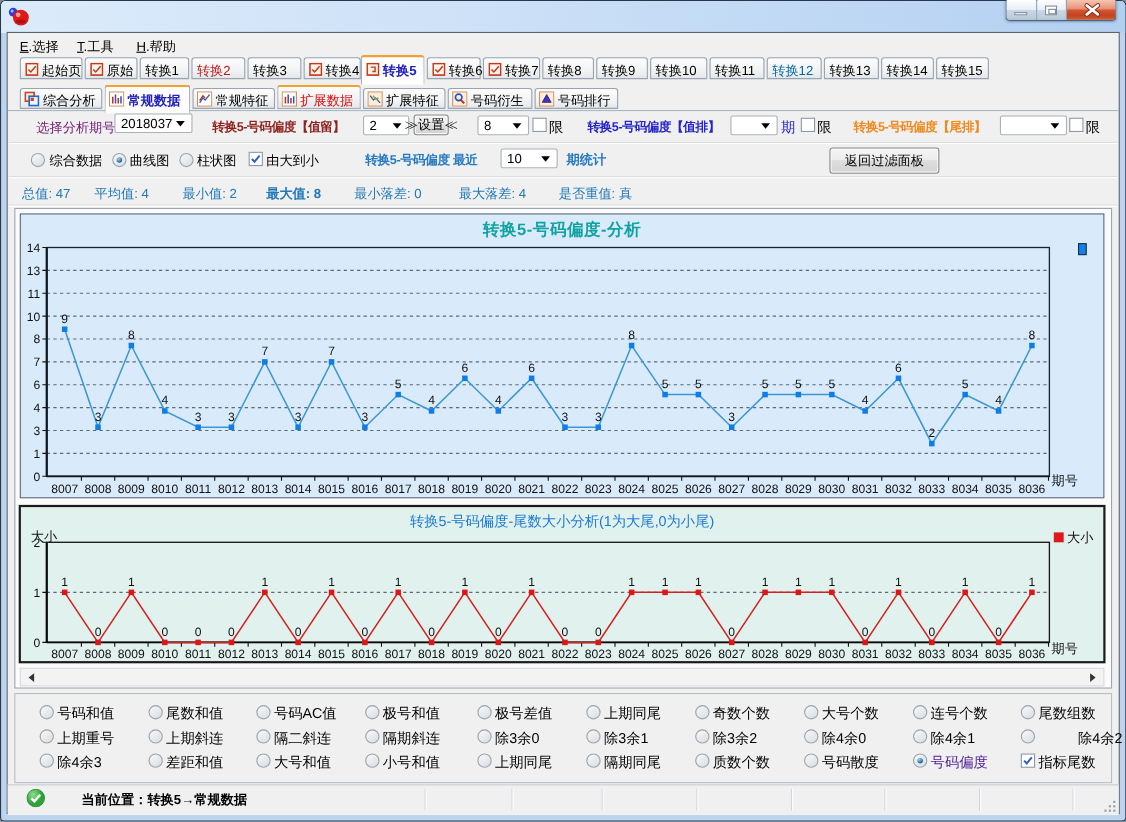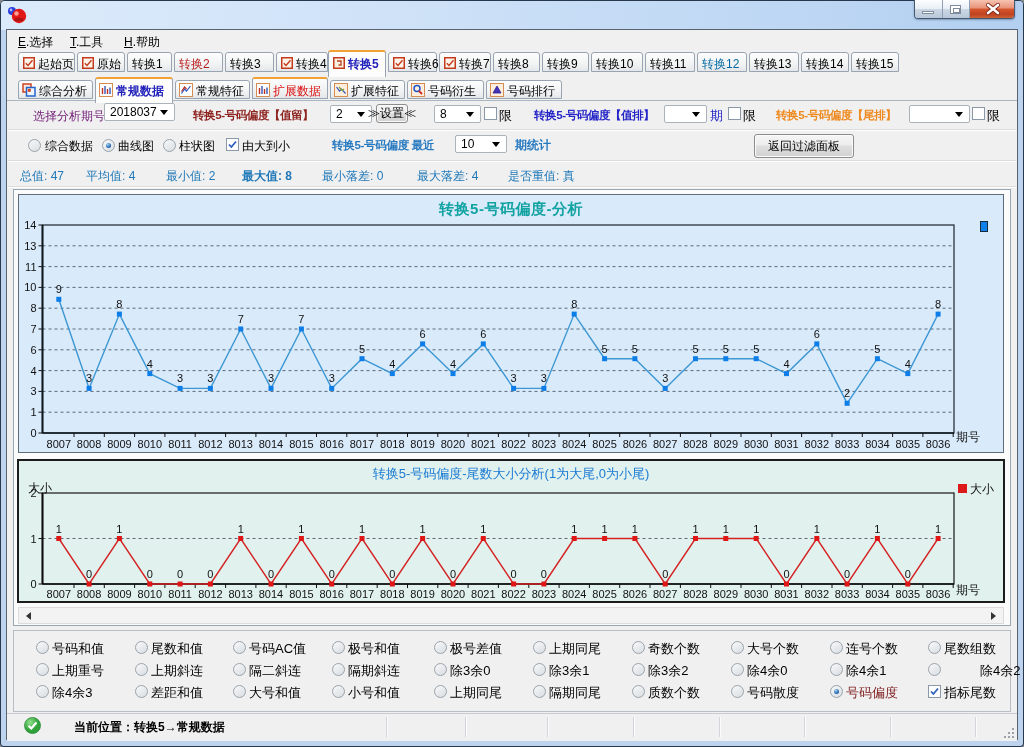--- a/index.html
+++ b/index.html
@@ -560,21 +560,21 @@
 <div style="position:absolute;left:747px;top:662px;font-size:13px;color:#000;font-weight:normal;white-space:nowrap;">除4余0</div>
 <div style="position:absolute;left:731px;top:685px;width:13px;height:13px;border-radius:50%;background:linear-gradient(145deg,#f8f9fa,#d8dde2);border:1px solid #9aa3ab;box-sizing:border-box"></div>
 <div style="position:absolute;left:747px;top:684px;font-size:13px;color:#000;font-weight:normal;white-space:nowrap;">号码散度</div>
 <div style="position:absolute;left:830px;top:641px;width:13px;height:13px;border-radius:50%;background:linear-gradient(145deg,#f8f9fa,#d8dde2);border:1px solid #9aa3ab;box-sizing:border-box"></div>
 <div style="position:absolute;left:846px;top:640px;font-size:13px;color:#000;font-weight:normal;white-space:nowrap;">连号个数</div>
 <div style="position:absolute;left:830px;top:663px;width:13px;height:13px;border-radius:50%;background:linear-gradient(145deg,#f8f9fa,#d8dde2);border:1px solid #9aa3ab;box-sizing:border-box"></div>
 <div style="position:absolute;left:846px;top:662px;font-size:13px;color:#000;font-weight:normal;white-space:nowrap;">除4余1</div>
 <div style="position:absolute;left:830px;top:685px;width:13px;height:13px;border-radius:50%;background:linear-gradient(145deg,#f8f9fa,#d8dde2);border:1px solid #9aa3ab;box-sizing:border-box">
       <div style="position:absolute;left:3px;top:3px;width:5px;height:5px;border-radius:50%;background:radial-gradient(circle at 35% 30%,#9fd0f0,#1c5fa8 70%)"></div>
     </div>
-<div style="position:absolute;left:846px;top:684px;font-size:13px;color:#7f1d1d;font-weight:normal;white-space:nowrap;">号码偏度</div>
+<div style="position:absolute;left:846px;top:684px;font-size:13px;color:#4c1d95;font-weight:normal;white-space:nowrap;">号码偏度</div>
 <div style="position:absolute;left:928px;top:641px;width:13px;height:13px;border-radius:50%;background:linear-gradient(145deg,#f8f9fa,#d8dde2);border:1px solid #9aa3ab;box-sizing:border-box"></div>
 <div style="position:absolute;left:944px;top:640px;font-size:13px;color:#000;font-weight:normal;white-space:nowrap;">尾数组数</div>
 <div style="position:absolute;left:928px;top:663px;width:13px;height:13px;border-radius:50%;background:linear-gradient(145deg,#f8f9fa,#d8dde2);border:1px solid #9aa3ab;box-sizing:border-box"></div>
 <div style="position:absolute;left:944px;top:662px;font-size:13px;color:#000;font-weight:normal;white-space:nowrap;padding-left:36px;">除4余2</div>
 <div style="position:absolute;left:928px;top:685px;width:13px;height:13px;background:#fff;border:1px solid #8a98a8;box-sizing:border-box">
       <svg width="11" height="11" viewBox="0 0 11 11" style="position:absolute;left:0;top:0">
         <path d="M2 5.5 L4.4 8 L9 2.5" fill="none" stroke="#3060c0" stroke-width="1.8"></path>
       </svg>
     </div>
 <div style="position:absolute;left:944px;top:684px;font-size:13px;color:#000;font-weight:normal;white-space:nowrap;">指标尾数</div>

